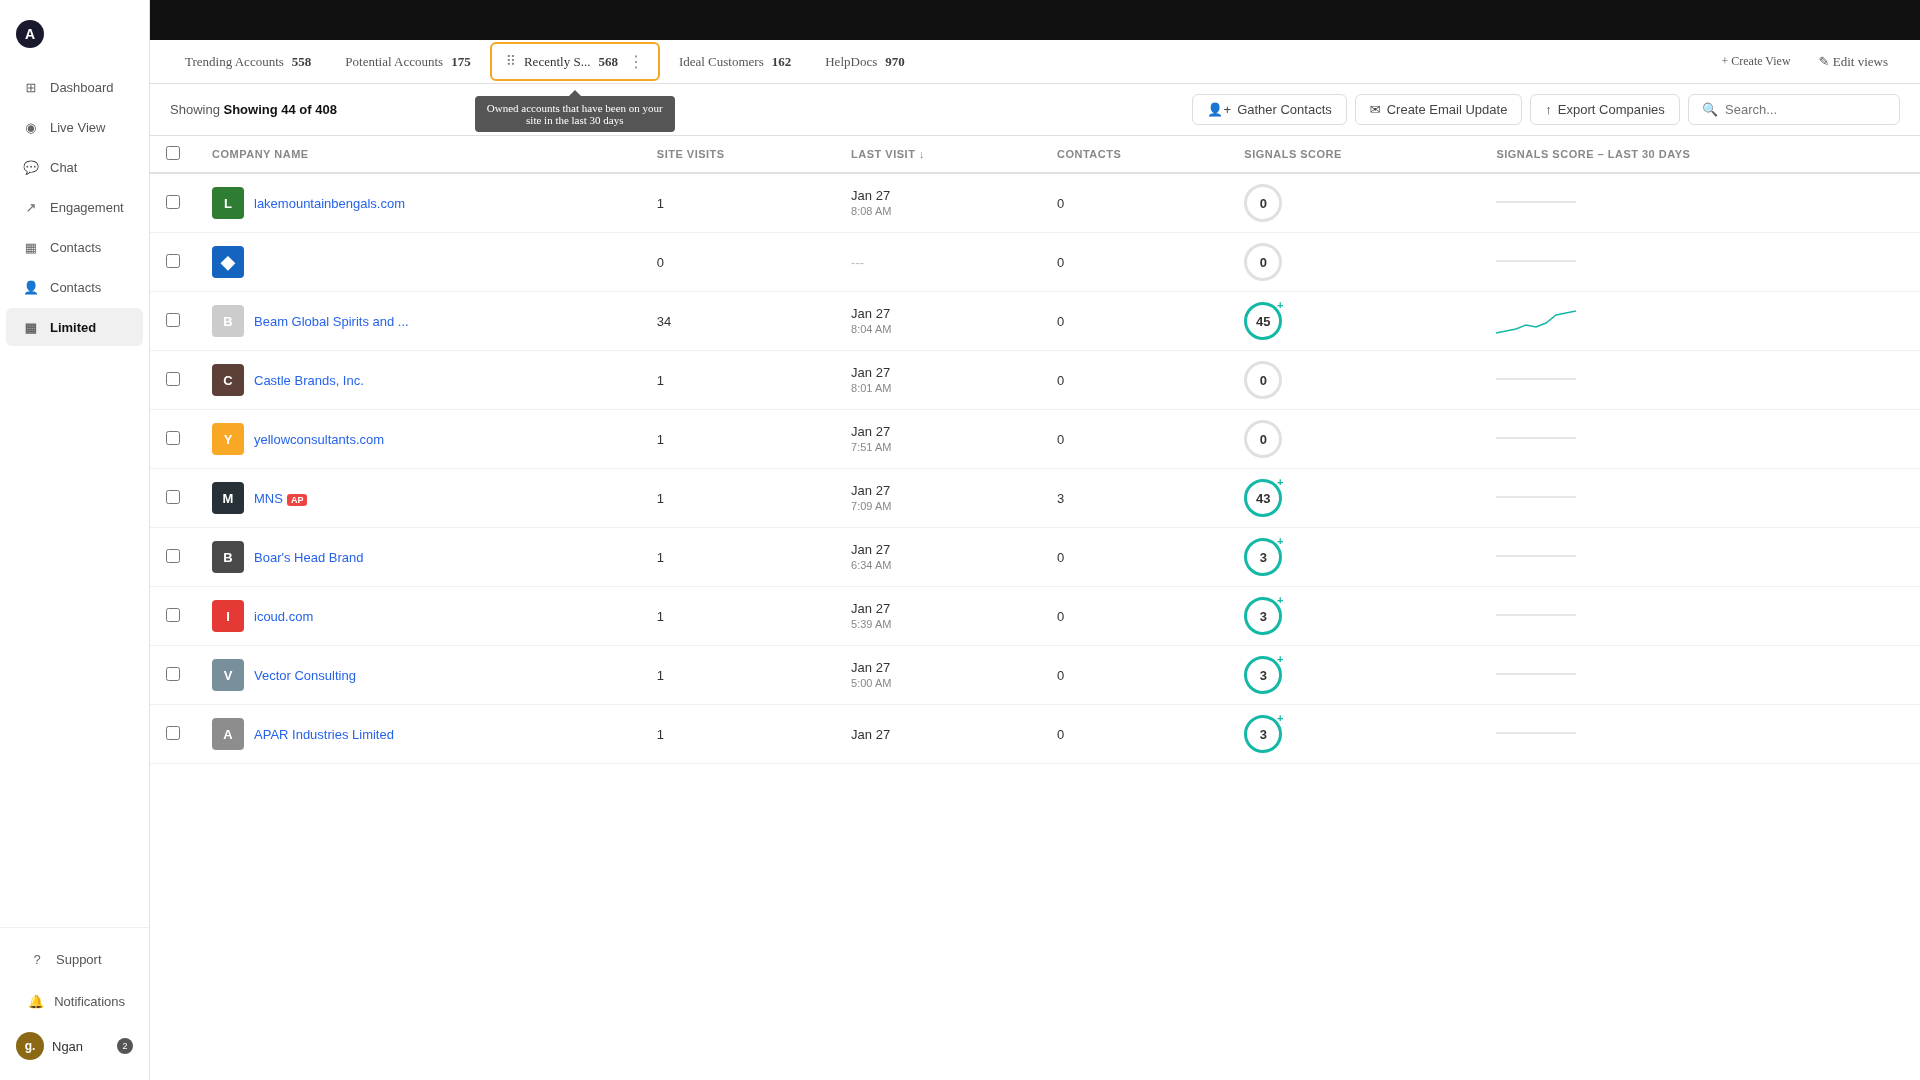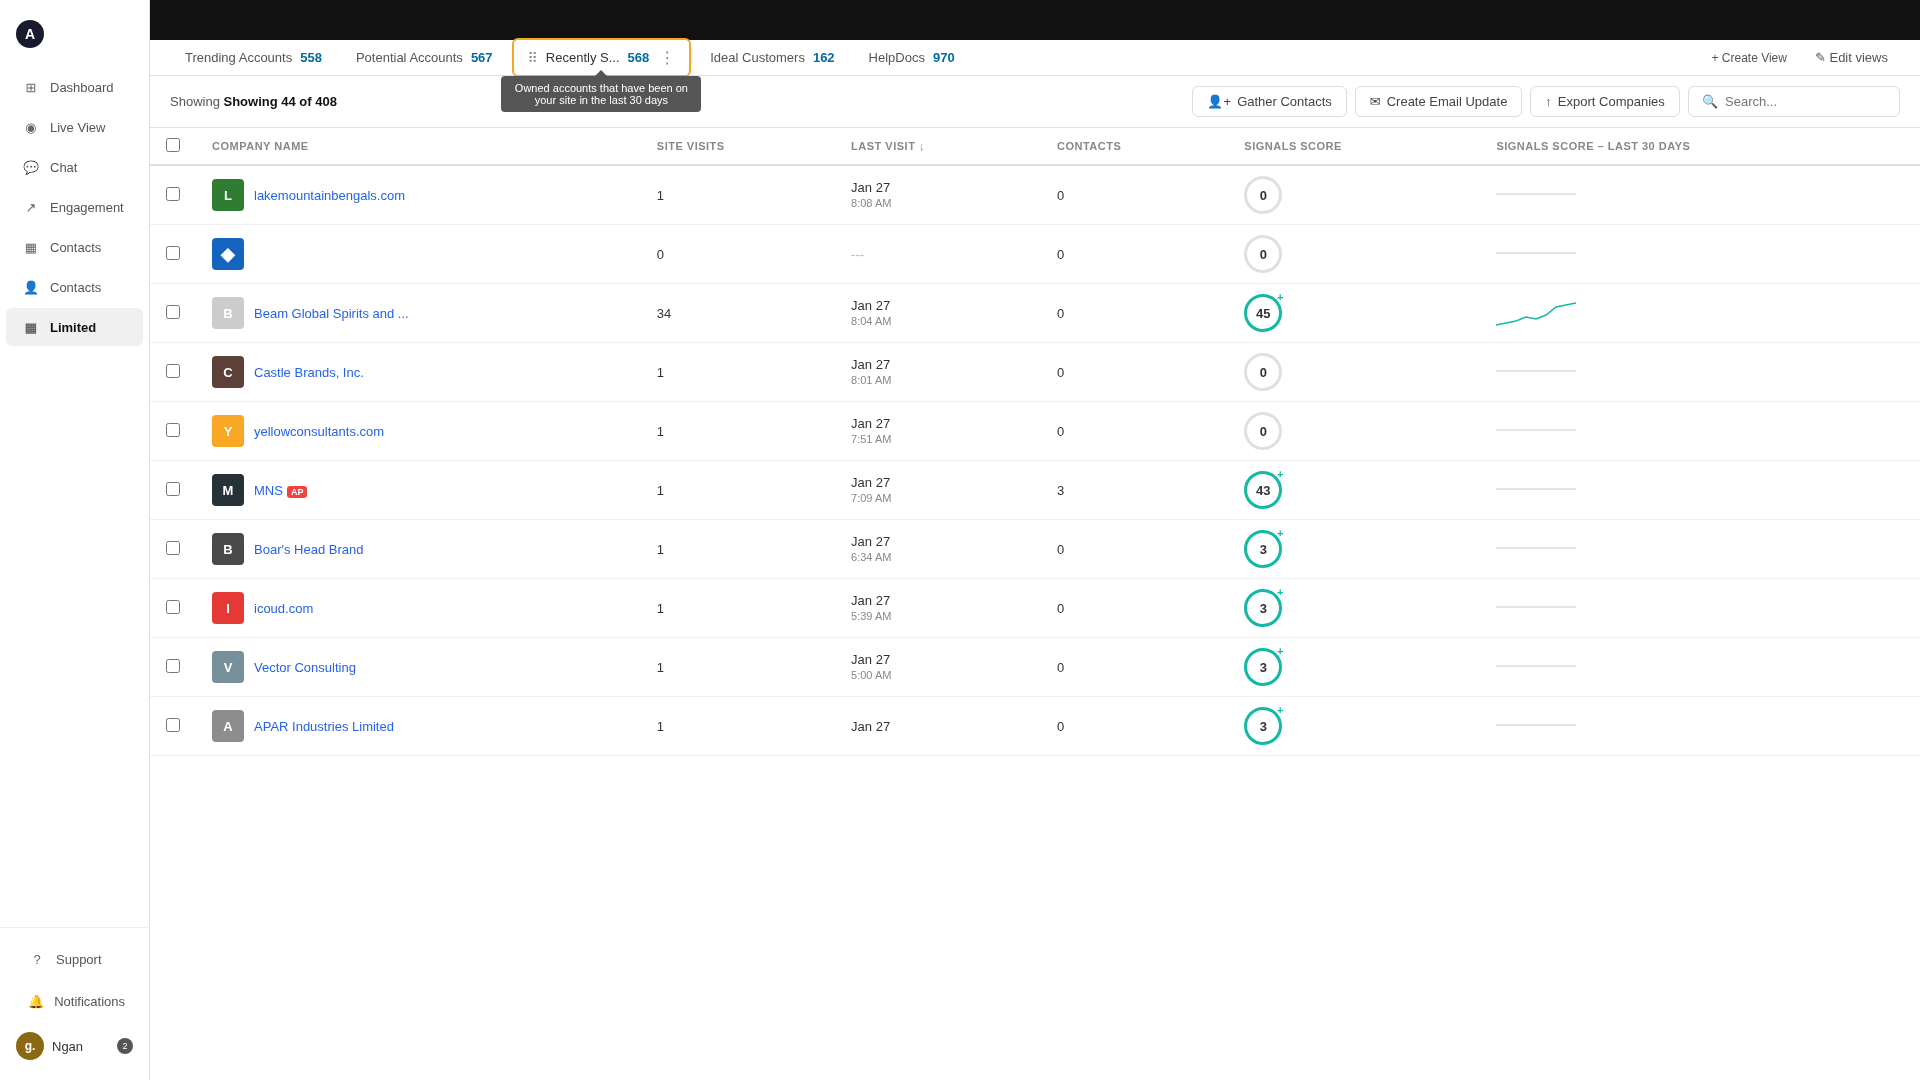--- a/index.html
+++ b/index.html
@@ -39,39 +39,40 @@
     .top-bar { height: 40px; background: #111; flex-shrink: 0; }
 
     
     .tab-bar {
       background: #fff;
       border-bottom: 1px solid #e0e0e0;
       display: flex;
       align-items: center;
       padding: 0 20px;
       gap: 4px;
-      height: 36px;
+      height: 44px;
       flex-shrink: 0;
+      font-family: Liberation Serif, serif;
     }
     .tab {
       display: flex; align-items: center; gap: 8px; padding: 8px 14px; border-radius: 6px; cursor: pointer; white-space: nowrap; font-size: 13px; color: #555; border: 1px solid transparent; position: relative;
     }
     .tab.active {
       border: 2px solid #F5A623; background: #fff; color: #333;
     }
-    .tab-count { font-weight: 600; color: #0369a1; }
+    .tab-count { font-weight: 600; color: #404040; }
     .tab-dots { color: #888; font-size: 16px; margin-left: 2px; }
     .tab-create { display: flex; align-items: center; gap: 4px; color: #555; padding: 8px 12px; cursor: pointer; font-size: 12px; margin-left: auto; }
     .tab-edit { display: flex; align-items: center; gap: 4px; color: #555; padding: 8px 12px; cursor: pointer; font-size: 13px; }
 
     
     .tooltip-container { position: relative; }
     .tooltip {
       position: absolute;
-      top: 36px;
+      top: 52px;
       left: 50%;
       transform: translateX(-50%);
       background: #555;
       color: white;
       padding: 6px 10px;
       border-radius: 4px;
       font-size: 11px;
       white-space: normal;
       width: 200px;
       text-align: center;
@@ -199,21 +200,21 @@
 
   <div class="top-bar"></div>
 
   <div class="tab-bar">
     <div class="tab">
       <span>Trending Accounts</span>
       <span class="tab-count">558</span>
     </div>
     <div class="tab">
       <span>Potential Accounts</span>
-      <span class="tab-count">567</span>
+      <span class="tab-count">175</span>
     </div>
     <div class="tab active tooltip-container">
       <span style="color:#888;font-size:14px;">⠿</span>
       <span>Recently S...</span>
       <span class="tab-count">568</span>
       <span class="tab-dots">⋮</span>
       <div class="tooltip">Owned accounts that have been on your site in the last 30 days</div>
     </div>
     <div class="tab">
       <span>Ideal Customers</span>

